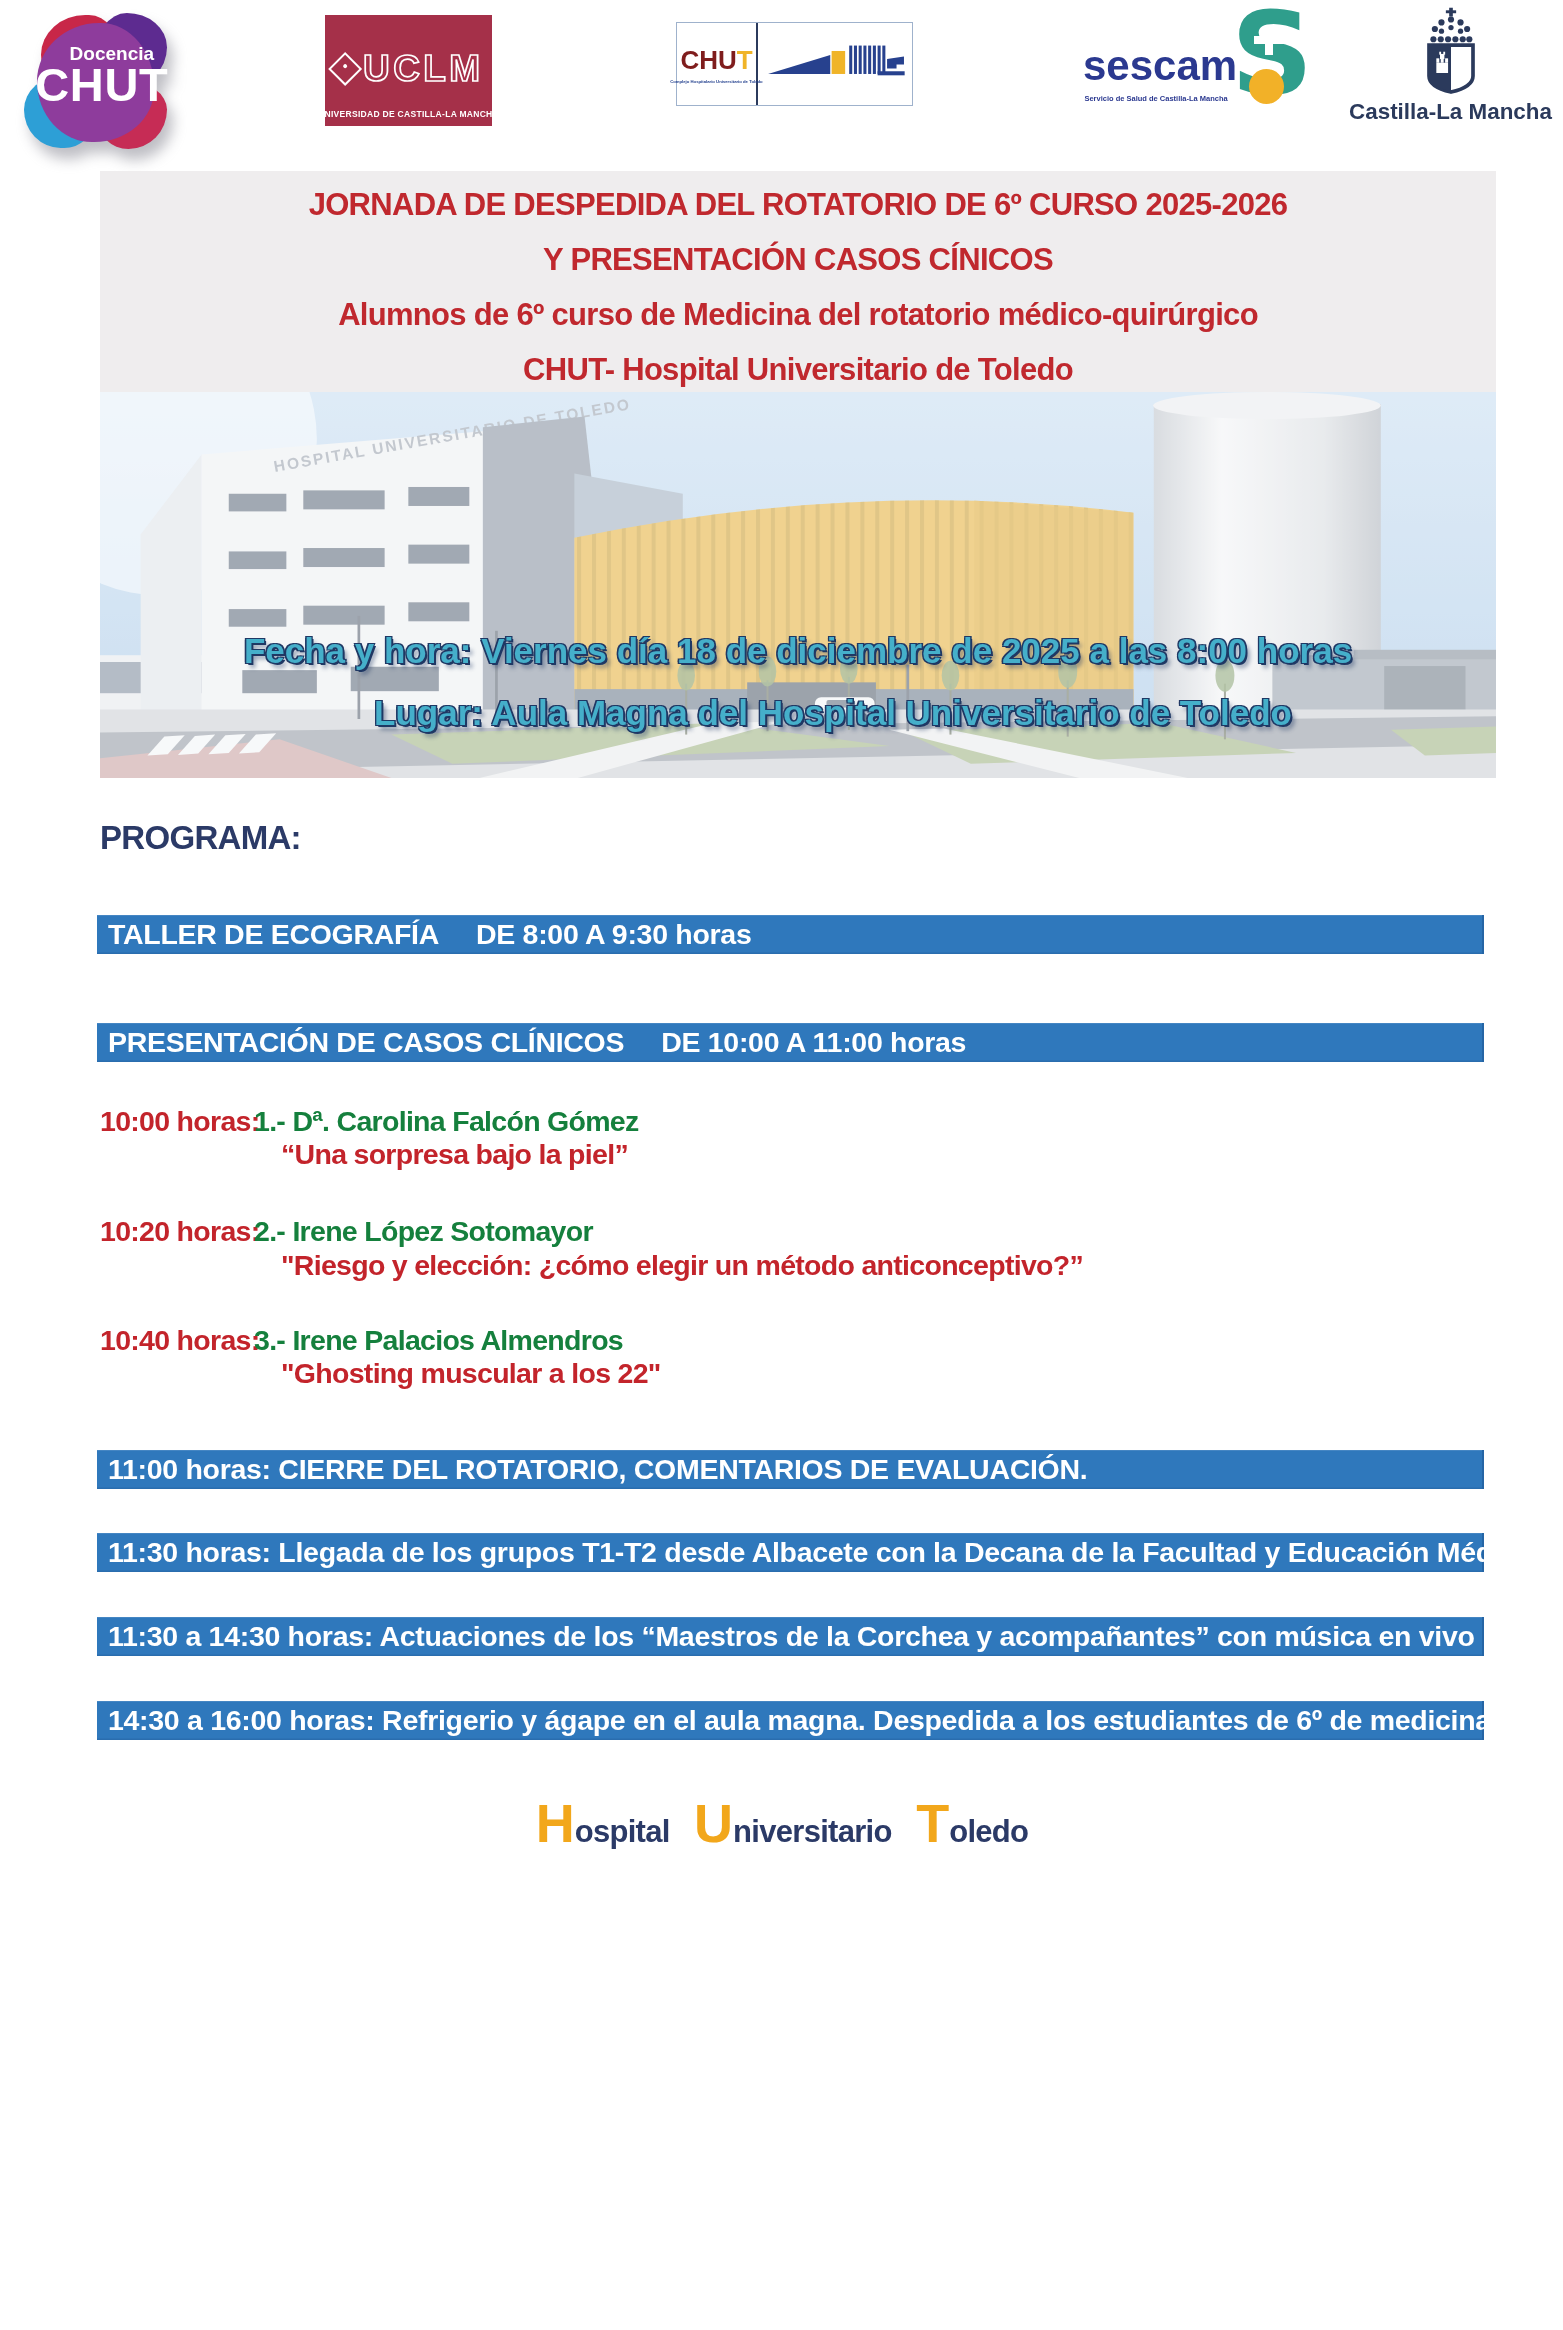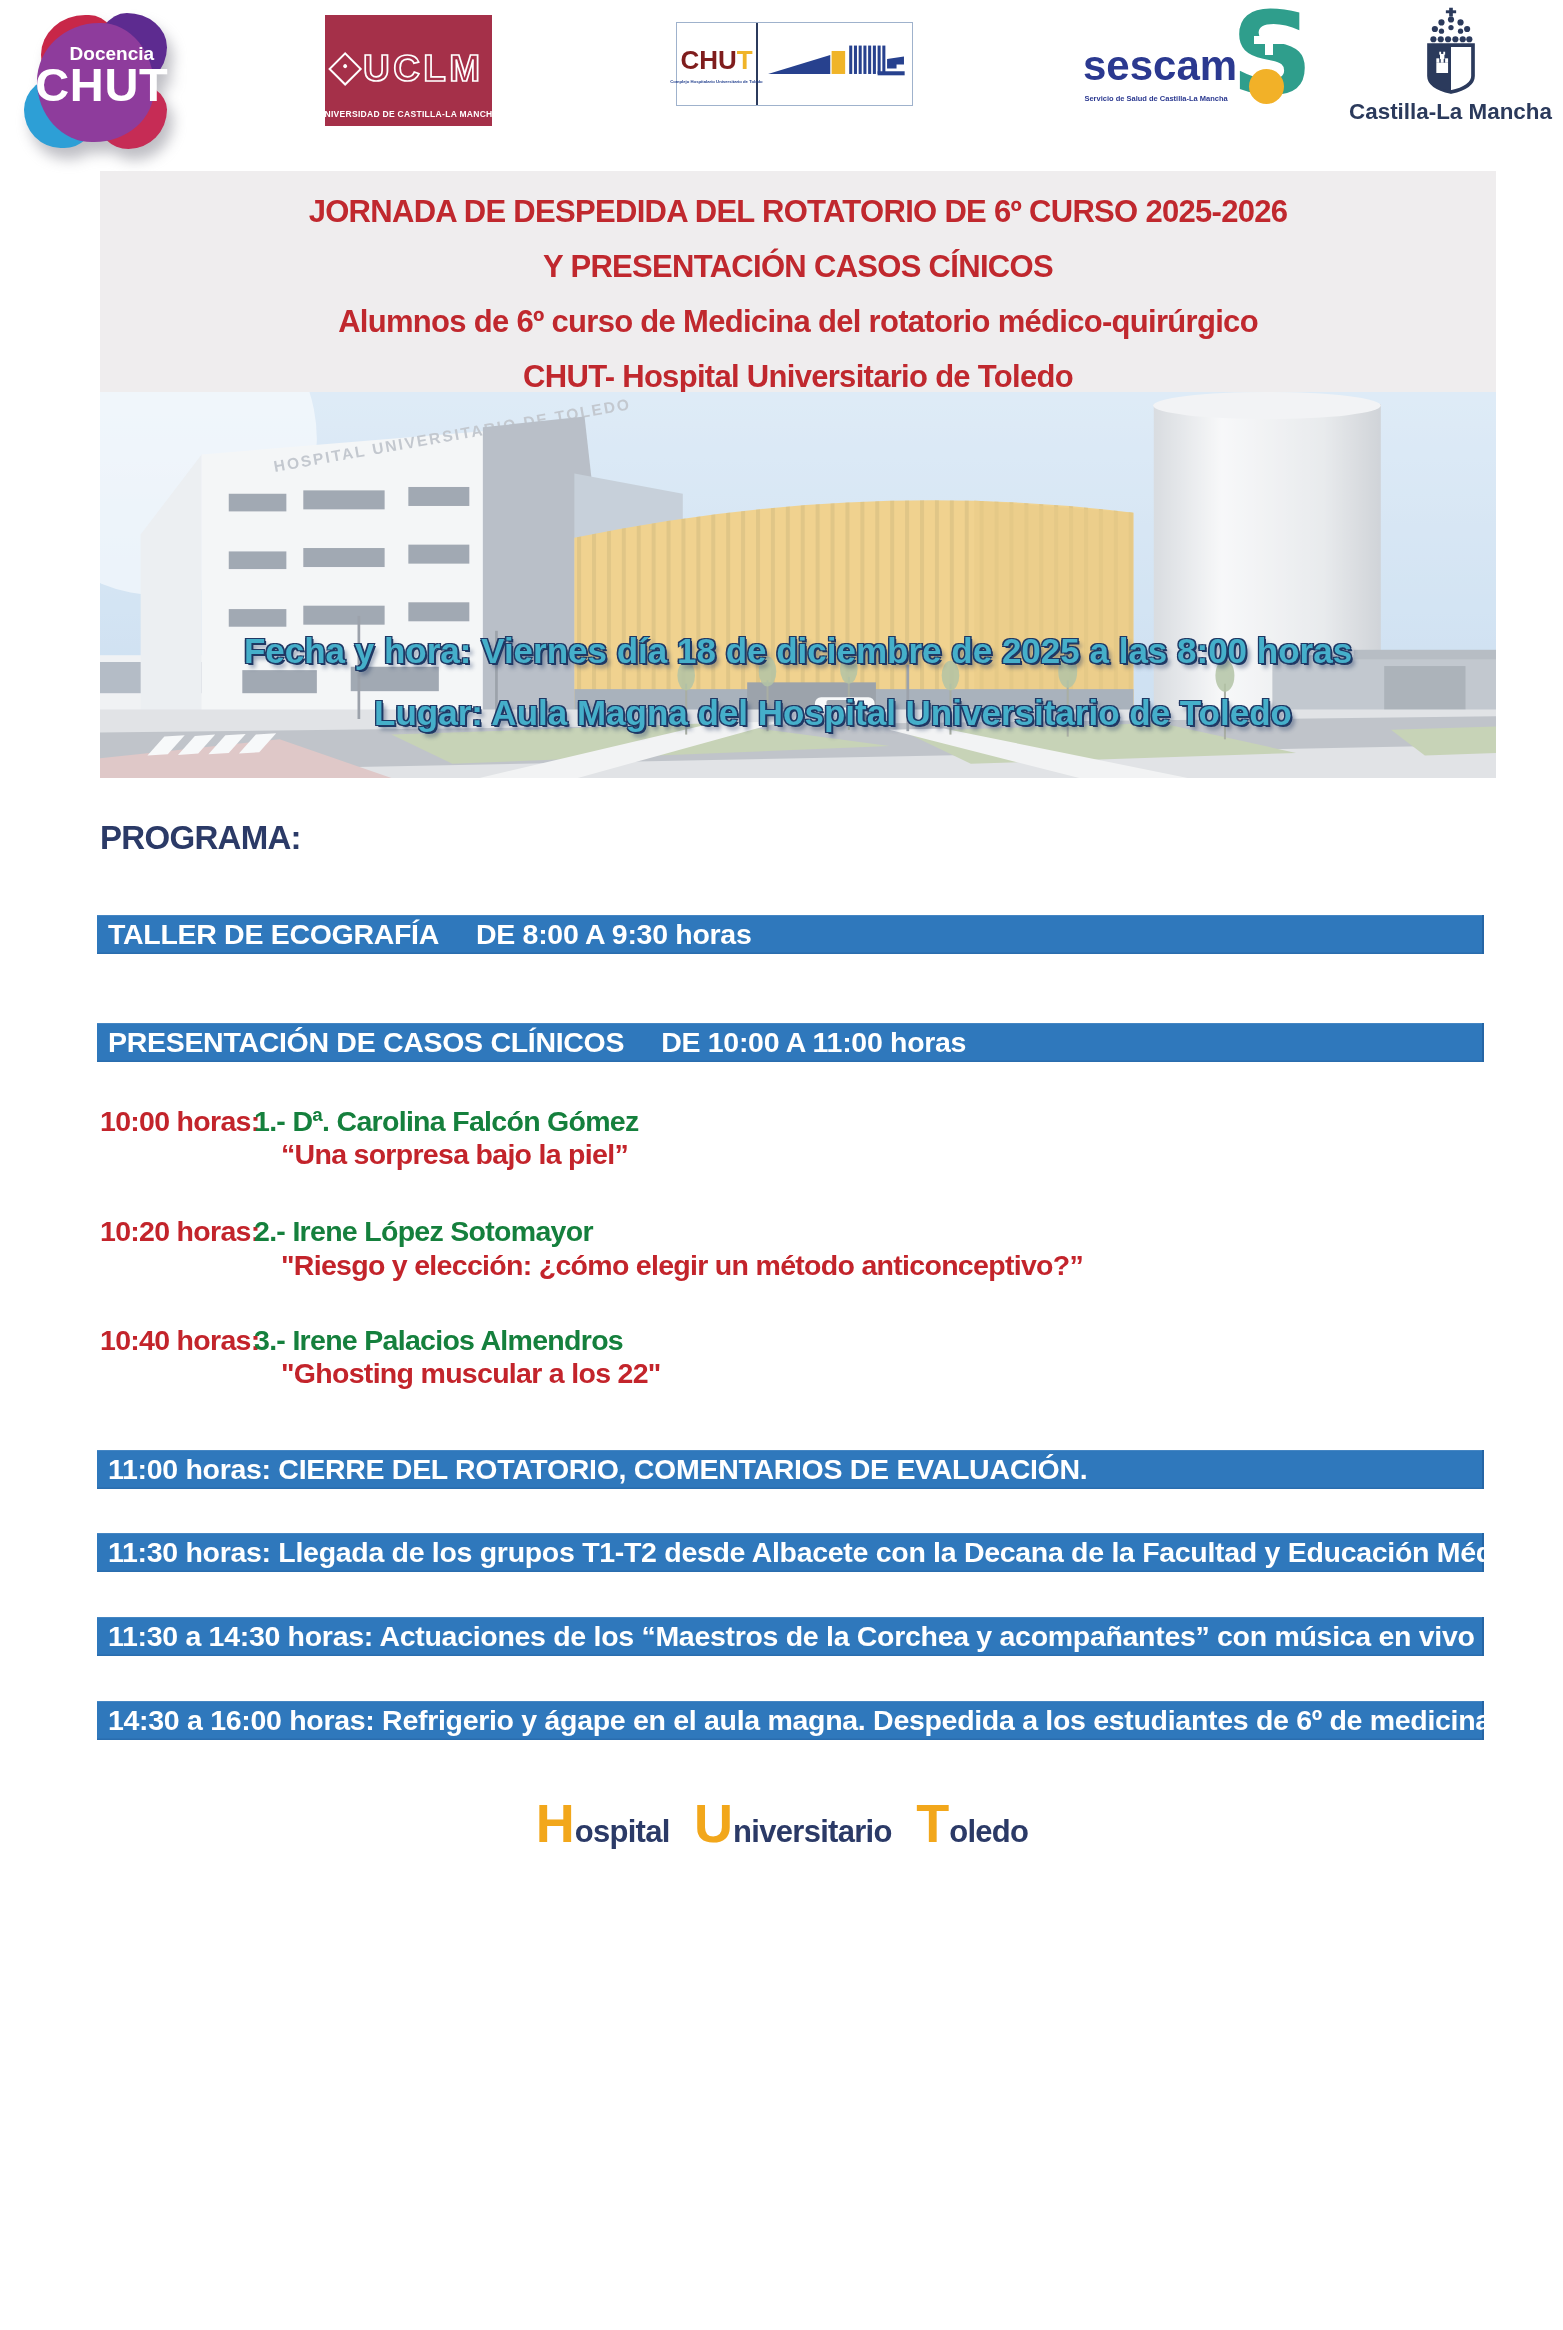--- a/index.html
+++ b/index.html
@@ -43,21 +43,21 @@
   .sescam-cross{position:absolute;left:23px;top:17.6px;width:30px;height:30px;}
   .sescam-cross:before{content:"";position:absolute;left:11px;top:0;width:8.1px;height:30px;background:#fff;}
   .sescam-cross:after{content:"";position:absolute;left:0;top:11px;width:30px;height:8.1px;background:#fff;}
   .sescam-dot{position:absolute;left:17.6px;top:62px;width:35px;height:35px;border-radius:50%;background:#F2B128;}
 
   .logo-clm{position:absolute;left:1349px;top:6.8px;width:203px;height:129px;text-align:center;}
   .clm-name{margin-top:2.7px;font-size:22.4px;font-weight:bold;color:#2B3A5C;letter-spacing:0;}
 
   
   .title-block{position:absolute;left:100px;top:171px;width:1396px;height:221px;background:#EFEDEE;
-               text-align:center;padding-top:13px;box-sizing:border-box;}
+               text-align:center;padding-top:6px;box-sizing:border-box;}
   .title-line{font-size:31px;line-height:55px;font-weight:bold;color:#C0282E;letter-spacing:-0.7px;white-space:nowrap;}
 
   
   .hero{position:absolute;left:100px;top:392px;width:1396px;height:386px;overflow:hidden;}
   .hero svg{position:absolute;left:0;top:0;}
   .hero-text{position:absolute;left:0;width:100%;text-align:center;font-weight:bold;font-size:35px;
              color:#45AFCA;letter-spacing:0;white-space:nowrap;box-sizing:border-box;
              text-shadow:-1.4px -1.4px 0 #1F3864,1.4px -1.4px 0 #1F3864,-1.4px 1.4px 0 #1F3864,2px 2px 0 #1F3864,4.1px 4.7px 4.7px rgba(31,56,100,.45);}
   .hero-line1{top:239px;}
   .hero-line2{top:301px;margin-left:35px;}

